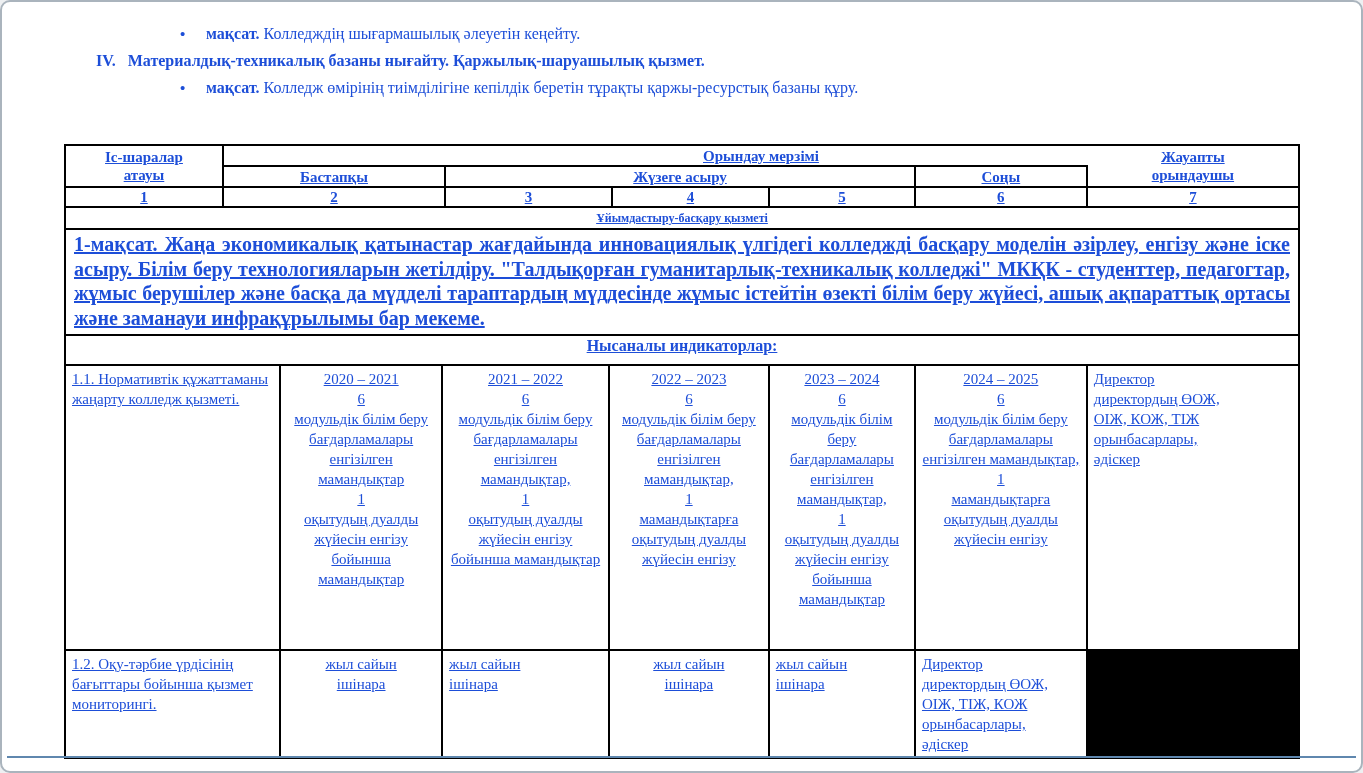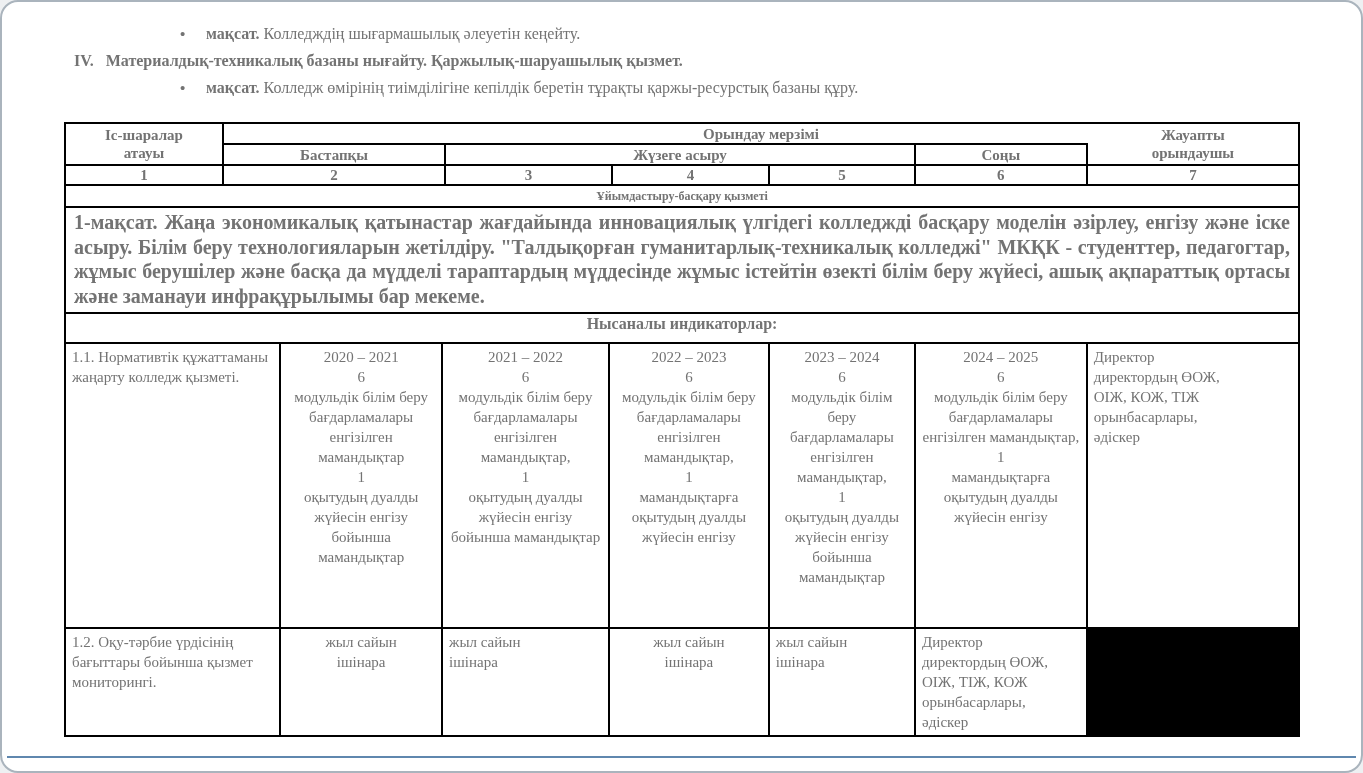--- a/index.html
+++ b/index.html
@@ -1,39 +1,39 @@
 <!DOCTYPE html>
 <html><head>
 <meta charset="utf-8">
 <style>
   html,body{margin:0;padding:0;background:#eef0f2;}
   .page{
     position:relative;
     width:1363px;height:773px;
     background:#ffffff;
     border:2px solid #aab4bd;
-    border-radius:18px;
+    border-radius:10px;
     box-sizing:border-box;
     overflow:hidden;
     font-family:"Liberation Serif","DejaVu Serif",serif;
-    color:#737373;
+    color:#1d4ed8;
   }
   
   .intro{position:absolute;top:18px;left:0;width:100%;}
   .intro-line{height:27px;line-height:27px;font-size:16px;white-space:nowrap;}
   .intro-line.bullet{padding-left:178px;}
-  .intro-line.numbered{padding-left:72px;font-weight:bold;}
+  .intro-line.numbered{padding-left:94px;font-weight:bold;}
   .marker{display:inline-block;}
   .bullet .marker{width:26px;font-weight:bold;font-size:15px;}
   .numbered .marker{margin-right:12px;}
   .intro-bold{font-weight:bold;}
   
   .doc-table{
-    position:absolute;top:120px;left:62px;width:1236px;
-    border:2px solid #000;box-sizing:border-box;background:#000;
+    position:absolute;top:142px;left:62px;width:1236px;
+    border:2px solid #000;box-sizing:border-box;background:#000;text-decoration:underline;
   }
   .sec{display:grid;gap:2px;background:#000;}
   .sec + .sec, .sec + .row-full, .row-full + .sec, .row-full + .row-full{padding-top:2px;}
   .sec-header{
     grid-template-columns:158fr 223fr 167fr 157fr 146fr 172fr 213fr;
     grid-template-rows:19px 19px 18px;
   }
   .sec-body{
     grid-template-columns:216fr 162fr 167fr 160fr 146fr 172fr 213fr;
     grid-template-rows:283px 106px;

